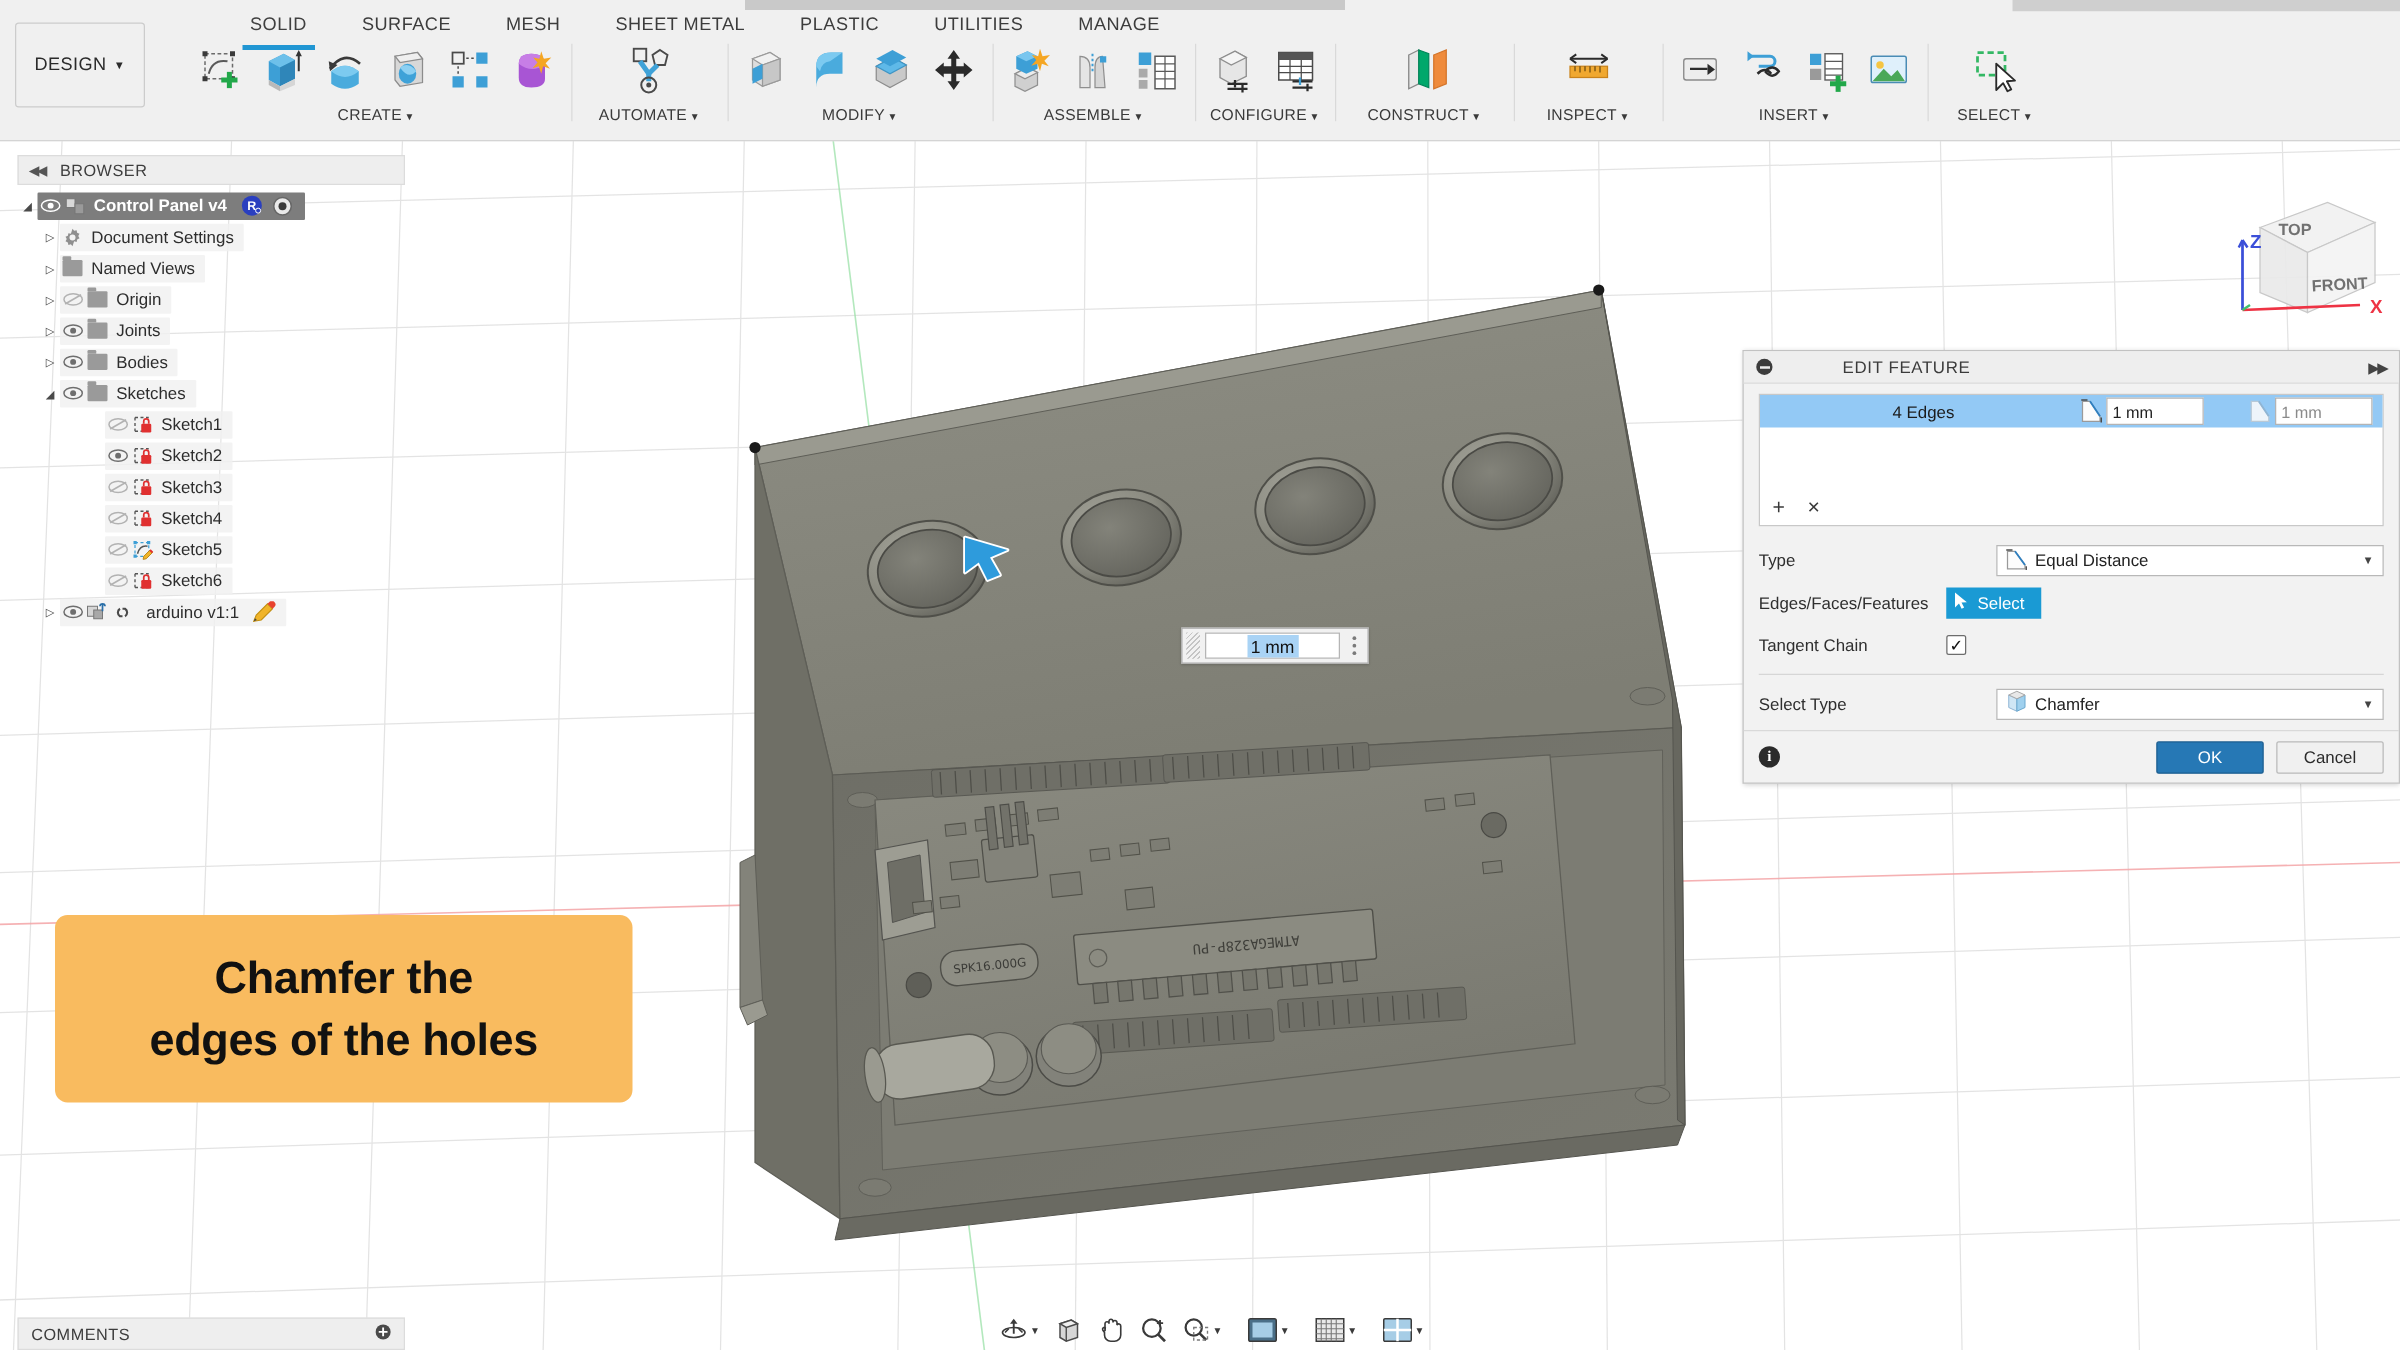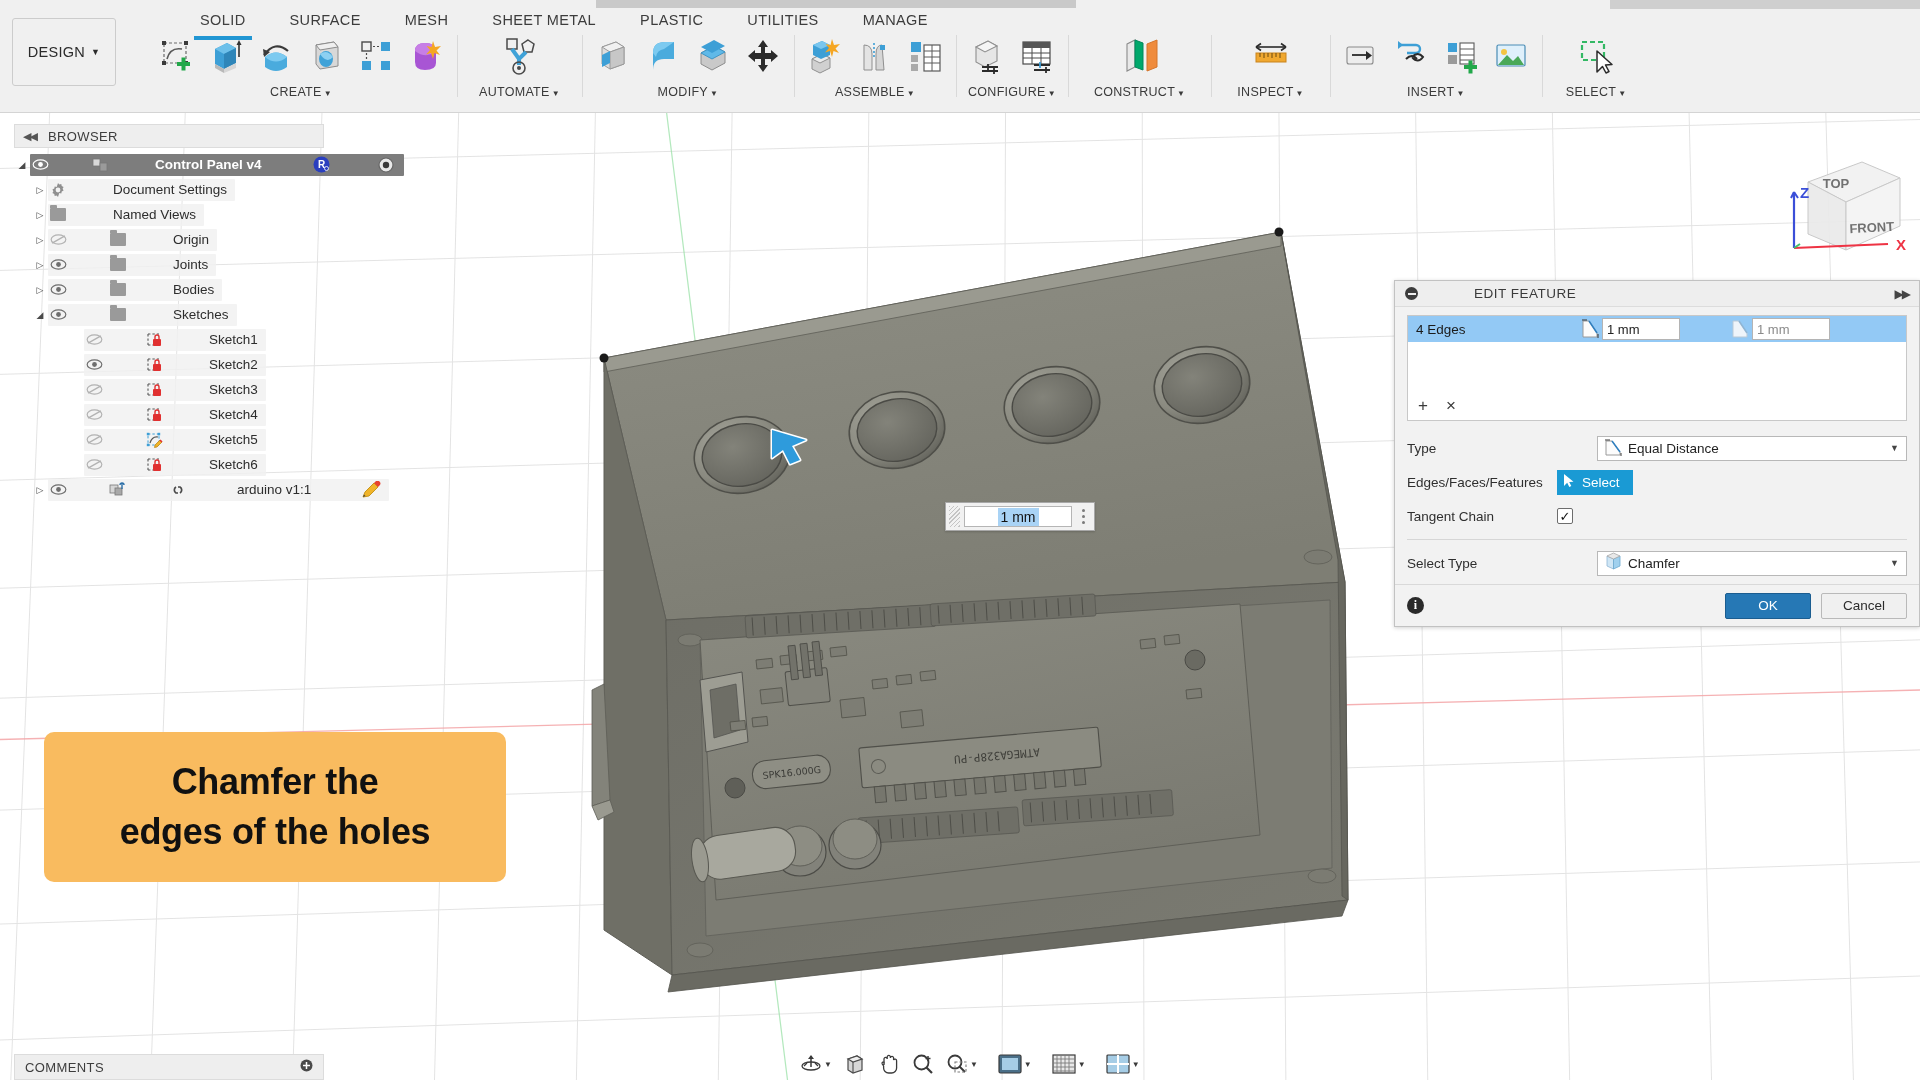--- a/index.html
+++ b/index.html
@@ -74,21 +74,21 @@
     display: flex; align-items: center; padding: 0 8px; color: #3d3d3d;
     font-size: 13px; letter-spacing: .4px;
   }
   .browser-head .collapse { color: #555; font-size: 11px; margin-right: 12px; letter-spacing:-2px; }
   .tree { margin-top: 4px; }
   .trow {
     display: flex; align-items: center; height: 25px; position: relative;
   }
   .trow .chip {
     display:flex; align-items:center; height: 22px; background: rgba(240,240,240,.82);
-    border-radius: 1px; padding-right: 8px; gap: 40px;
+    border-radius: 1px; padding-right: 8px;
   }
   .trow.sel .chip { background: #7d7d7d; }
   .trow.sel .tlabel { color: #ffffff; font-weight: bold; }
   .arrow {
     width: 16px; text-align:center; font-size: 9px; color: #4a4a4a; flex: 0 0 16px;
   }
   .tlabel { color: #2d2d2d; padding-left: 5px; white-space: nowrap; }
   .ico { width: 20px; height: 18px; display:flex; align-items:center; justify-content:center; flex:0 0 20px; }
 
   
@@ -112,21 +112,21 @@
     width: 13px; height: 13px; border-radius: 50%; background: #3c3c3c;
     margin-right: 8px; position: relative;
   }
   .dlg-title .minus::after{content:"";position:absolute;left:2.5px;top:5.5px;width:8px;height:2px;background:#eee;}
   .dlg-title .expand { margin-left:auto; color:#444; font-size: 12px; letter-spacing:-2px; }
 
   .edgelist {
     margin: 8px 12px 0 12px; background:#fff; border:1px solid #c8c8c8; height: 106px; position: relative;
   }
   .edgerow {
-    height: 26px; background:#93c9f5; display:flex; align-items:center; padding: 0 8px; gap: 15px;
+    height: 26px; background:#93c9f5; display:flex; align-items:center; padding: 0 8px; gap: 0; justify-content: flex-end;
   }
   .edgerow .ecount { color:#1b1b1b; font-size:13.5px; width: 150px; }
   .efield {
     display:flex; align-items:center;
   }
   .efield input {
     width: 78px; height: 22px; border:1px solid #b4b4b4; background:#fff;
     font-family:"Liberation Sans",sans-serif; font-size:13px; color:#222; padding-left:4px;
   }
   .efield input.dim { color:#8a8a8a; }

